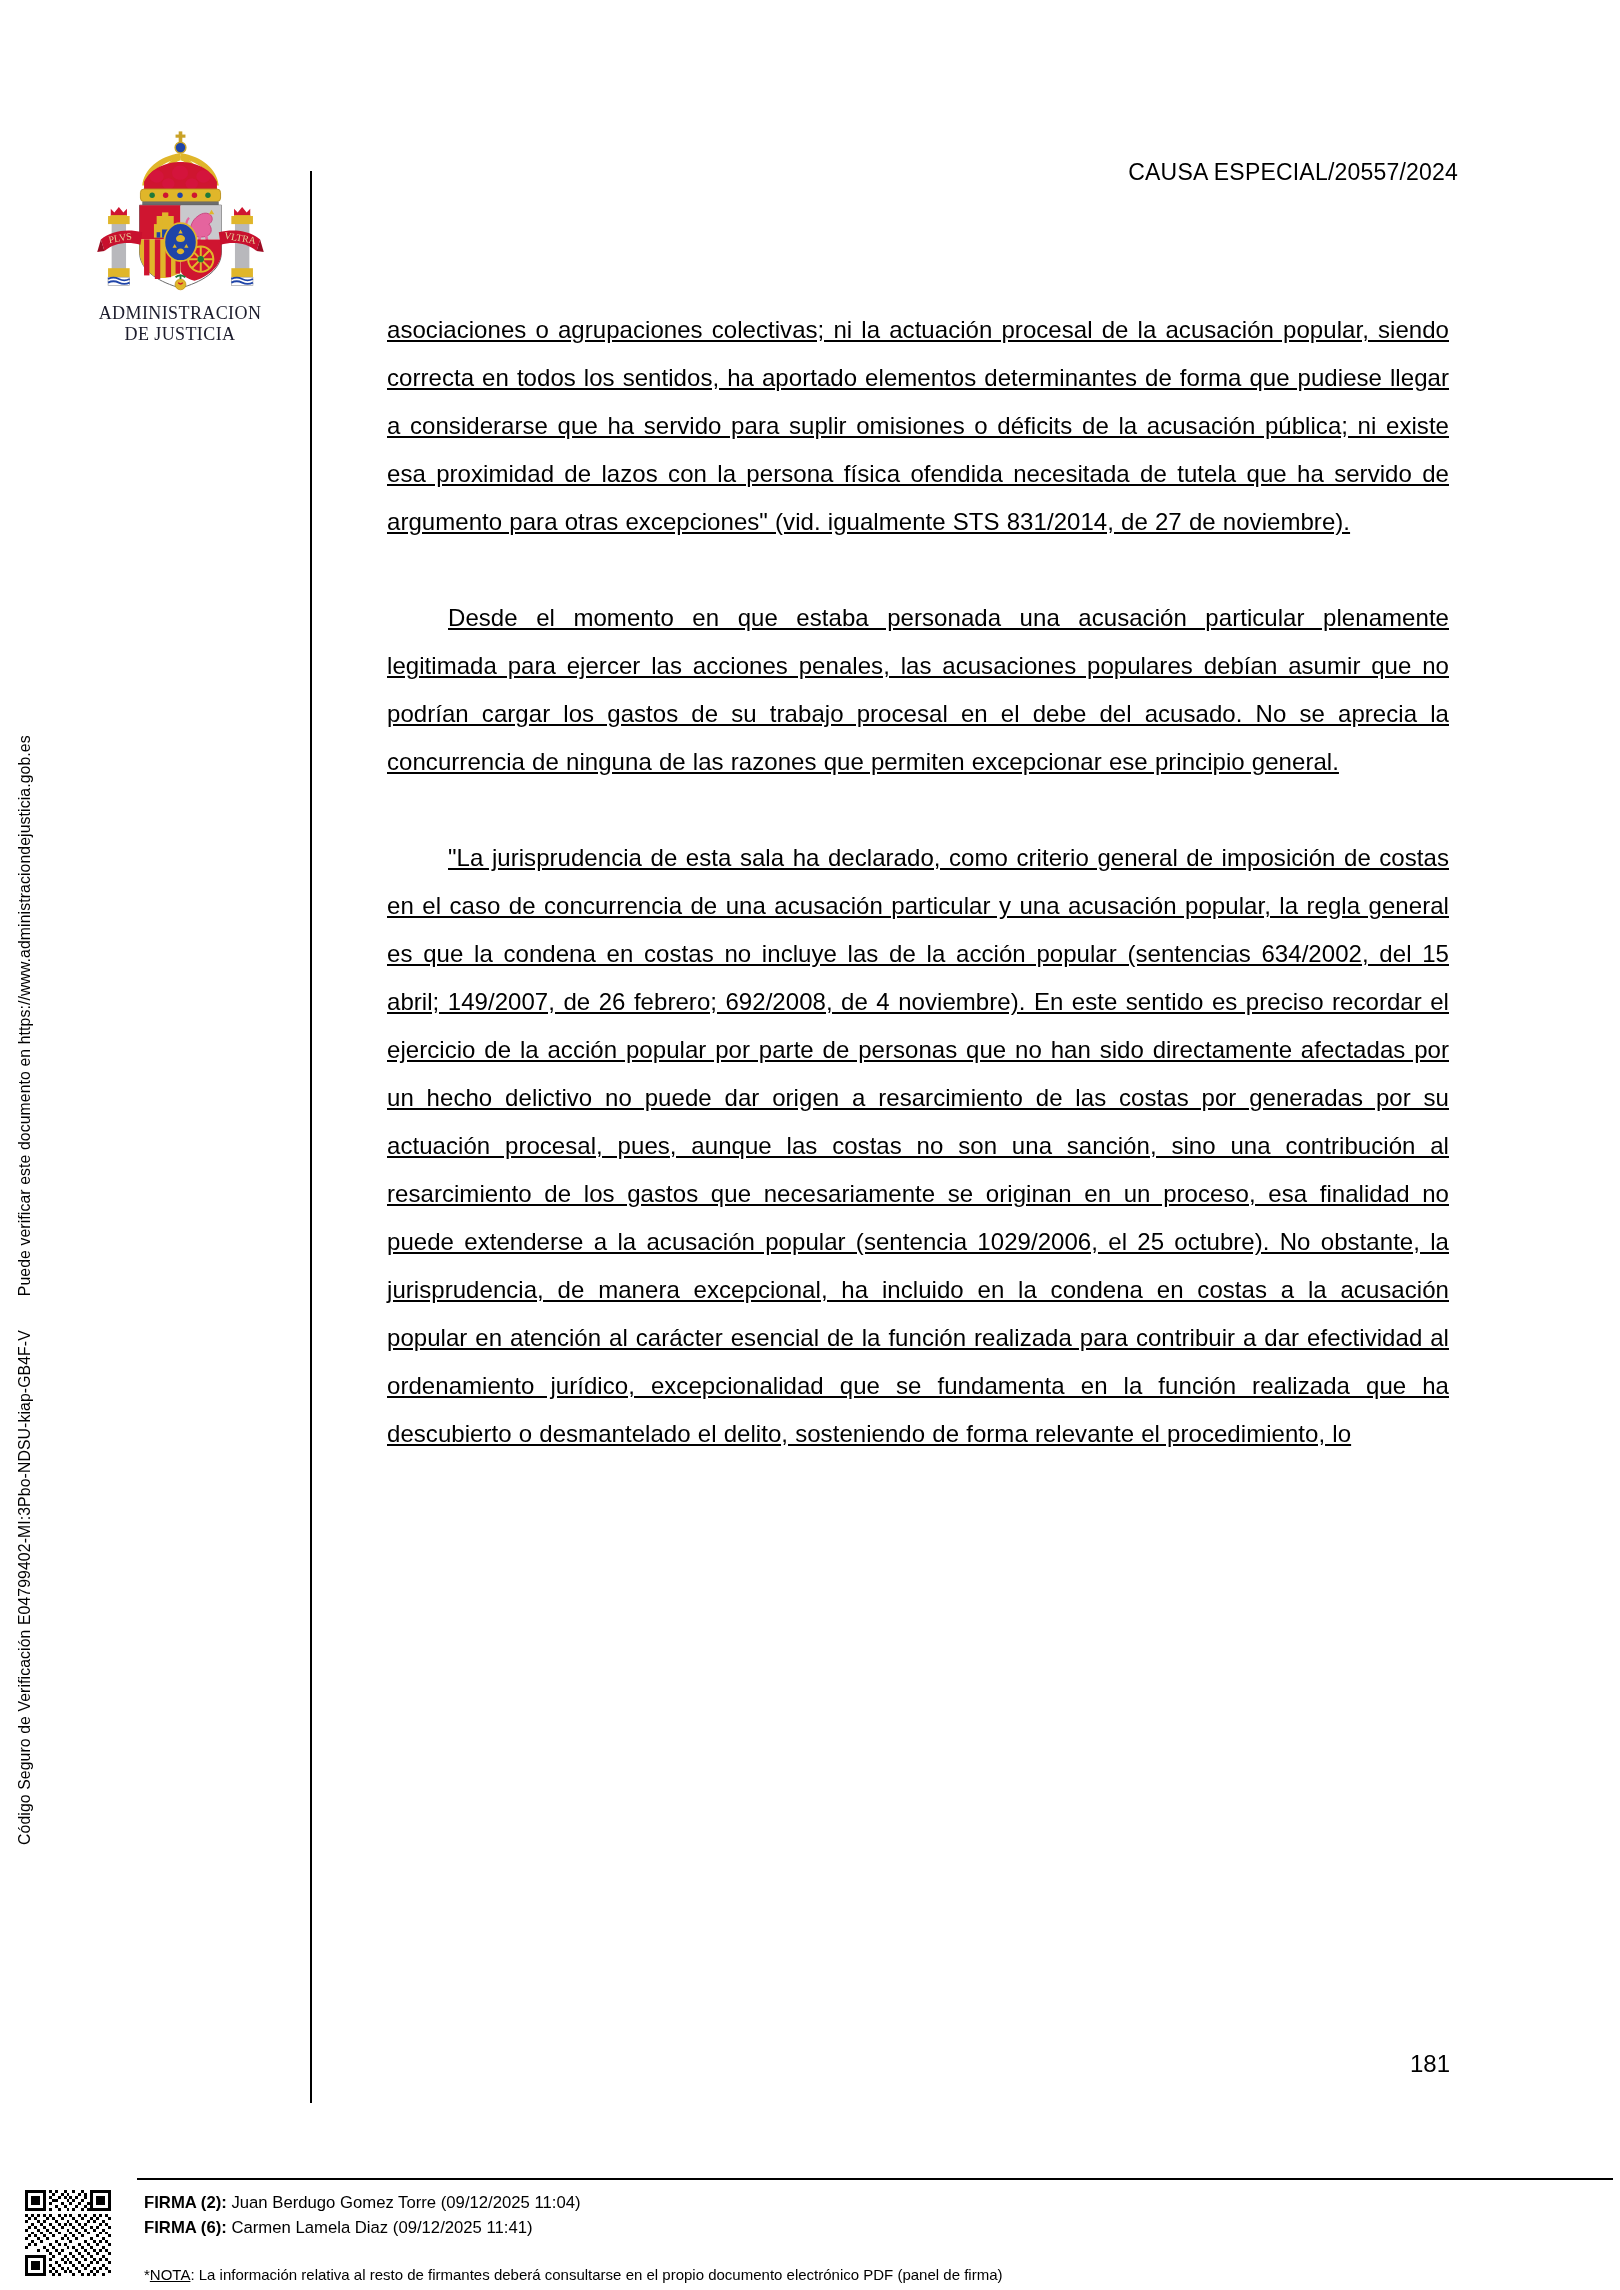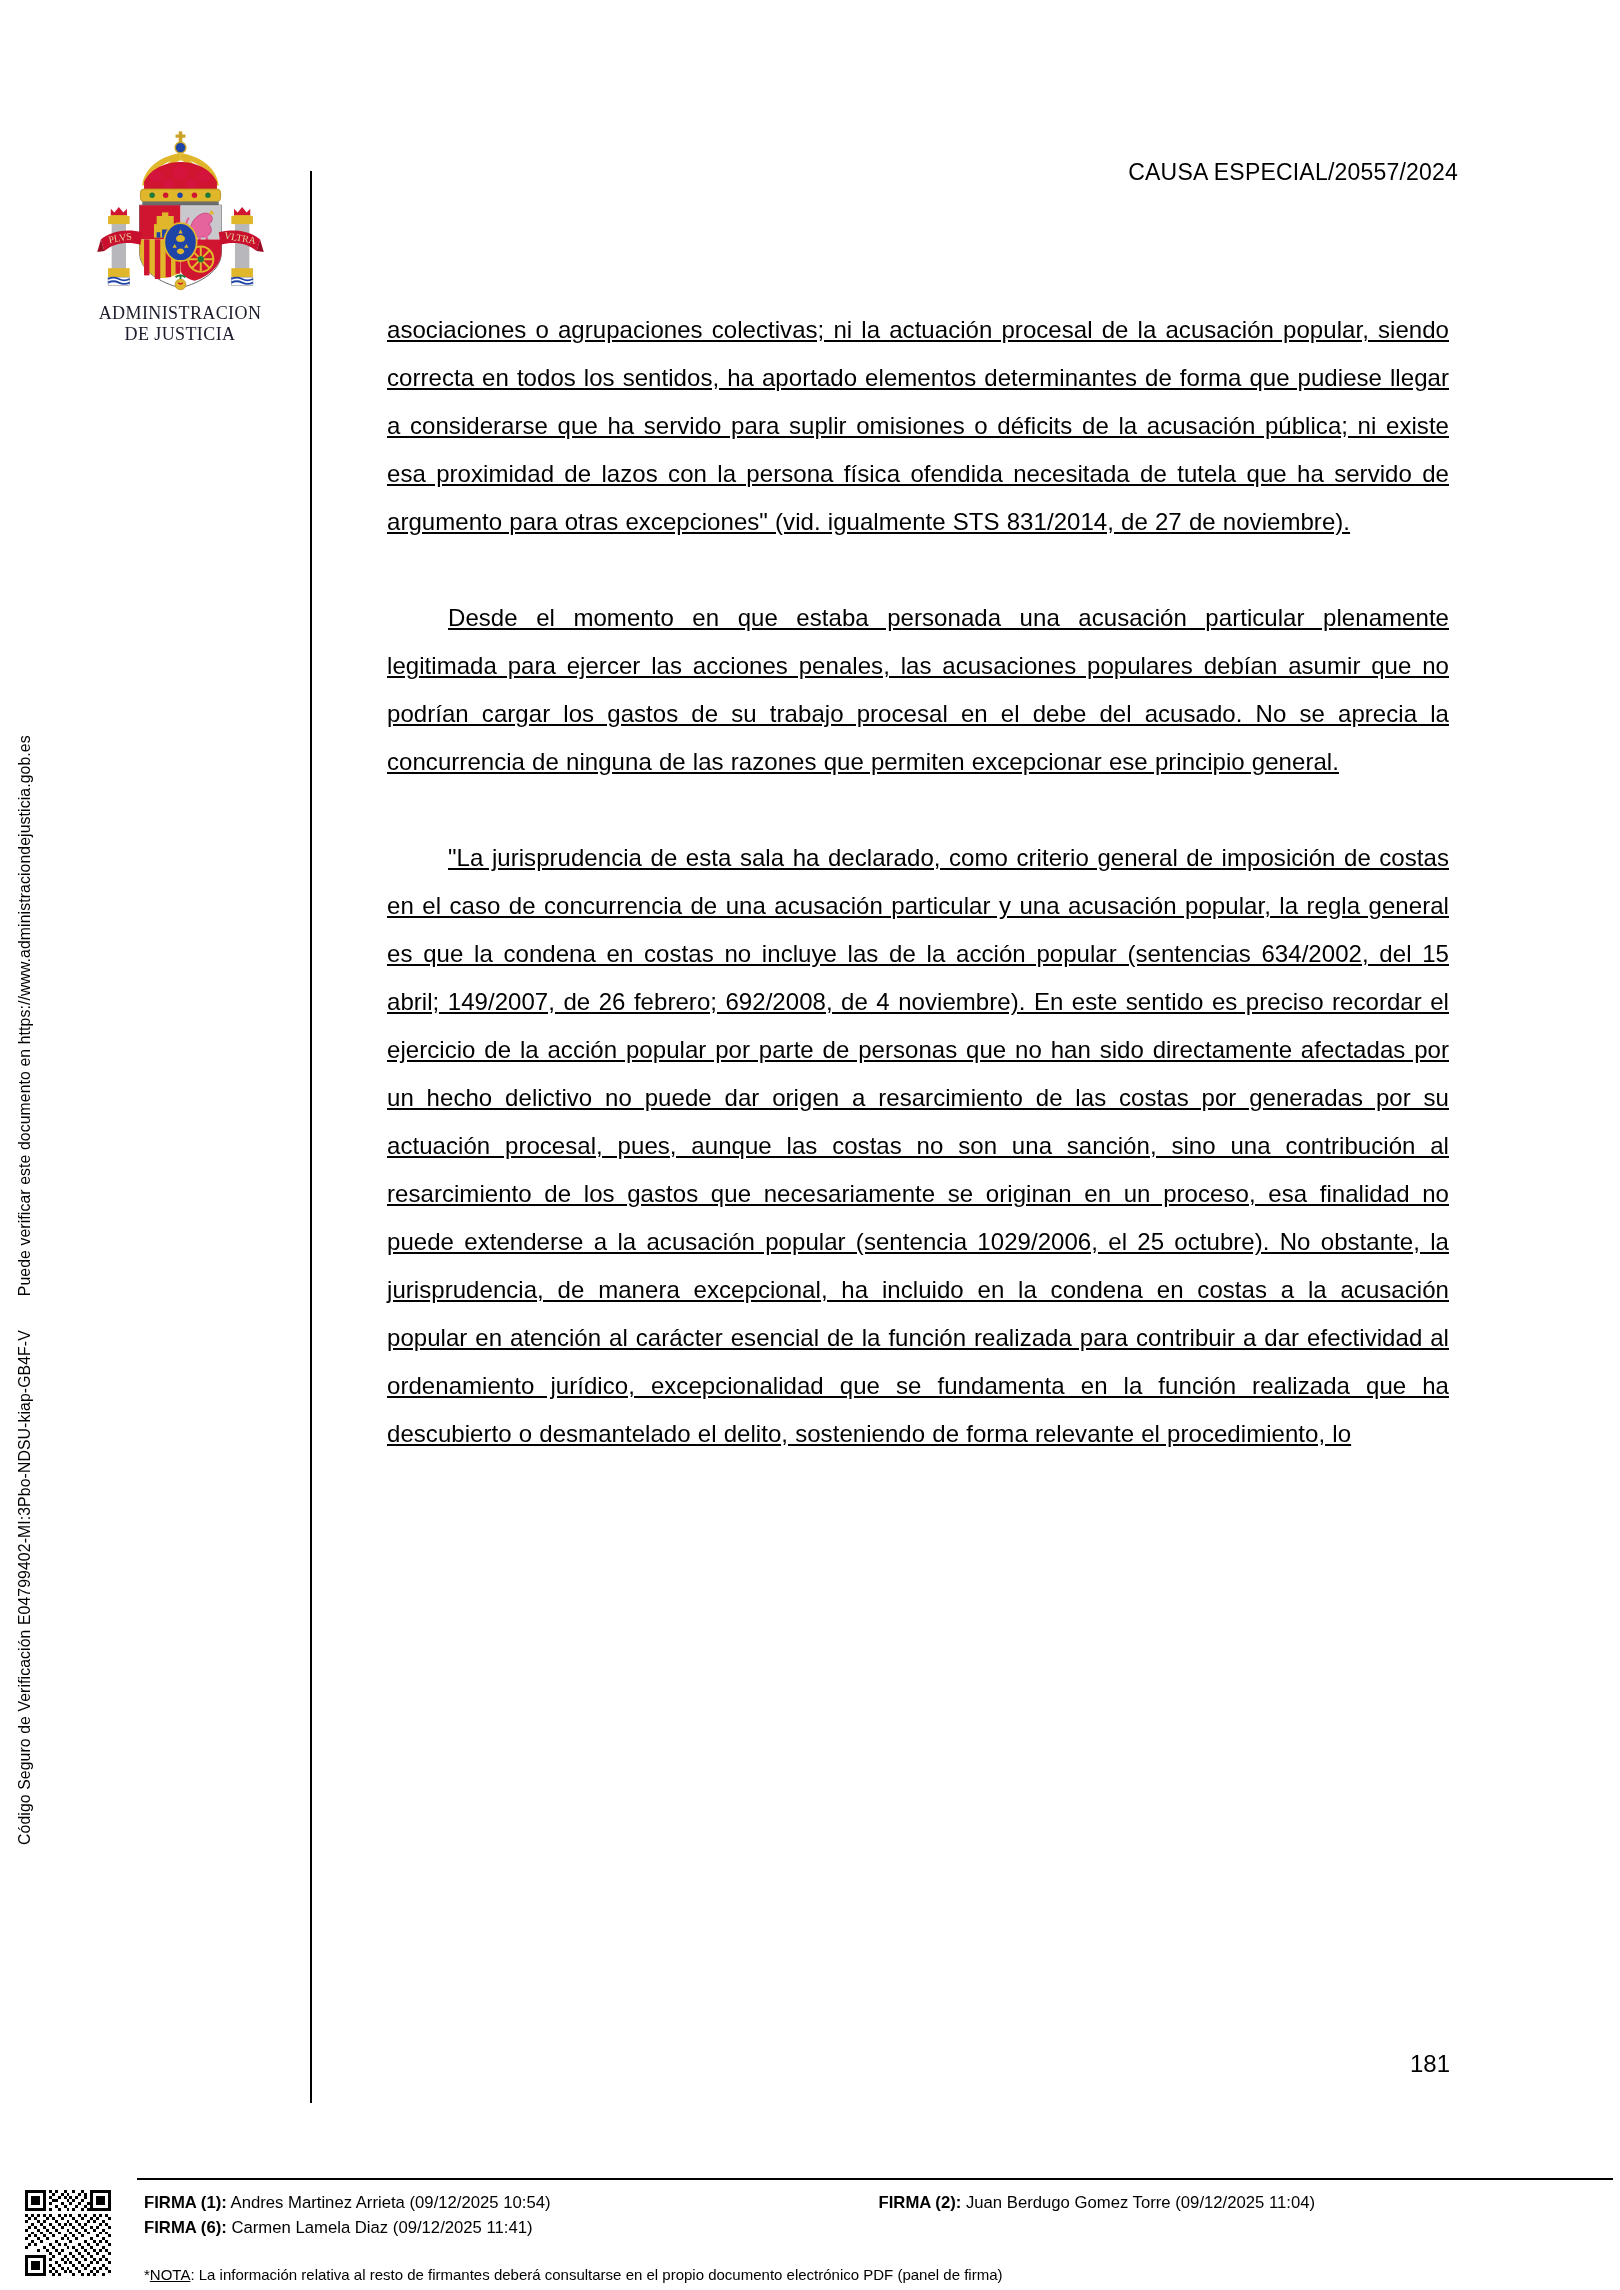--- a/index.html
+++ b/index.html
@@ -345,24 +345,20 @@
         <path d="M8 25h1v1H8zM11 25h1v1h-1zM16 25h1v1h-1zM19 25h1v1h-1zM21 25h1v1h-1zM26 25h1v1h-1z"></path>
         <path d="M9 26h1v1H9zM12 26h1v1h-1zM14 26h1v1h-1zM17 26h1v1h-1zM20 26h1v1h-1zM23 26h1v1h-1zM25 26h1v1h-1zM27 26h1v1h-1z"></path>
         <path d="M8 27h1v1H8zM10 27h1v1h-1zM13 27h1v1h-1zM15 27h1v1h-1zM18 27h1v1h-1zM22 27h1v1h-1zM24 27h1v1h-1zM28 27h1v1h-1z"></path>
         <path d="M9 28h1v1H9zM11 28h1v1h-1zM16 28h1v1h-1zM19 28h1v1h-1zM21 28h1v1h-1zM23 28h1v1h-1zM26 28h1v1h-1z"></path>
       </g>
     </svg>
 
     <div class="sig-grid">
       <div class="sig-row">
         <div class="sig-cell">
-          <span class="lbl">FIRMA (1):</span>
-          <span>Andres Martinez Arrieta (09/12/2025 10:54)</span>
-        </div>
-        <div class="sig-cell">
           <span class="lbl">FIRMA (2):</span>
           <span>Juan Berdugo Gomez Torre (09/12/2025 11:04)</span>
         </div>
       </div>
       <div class="sig-row">
         <div class="sig-cell">
           <span class="lbl">FIRMA (6):</span>
           <span>Carmen Lamela Diaz (09/12/2025 11:41)</span>
         </div>
       </div>

